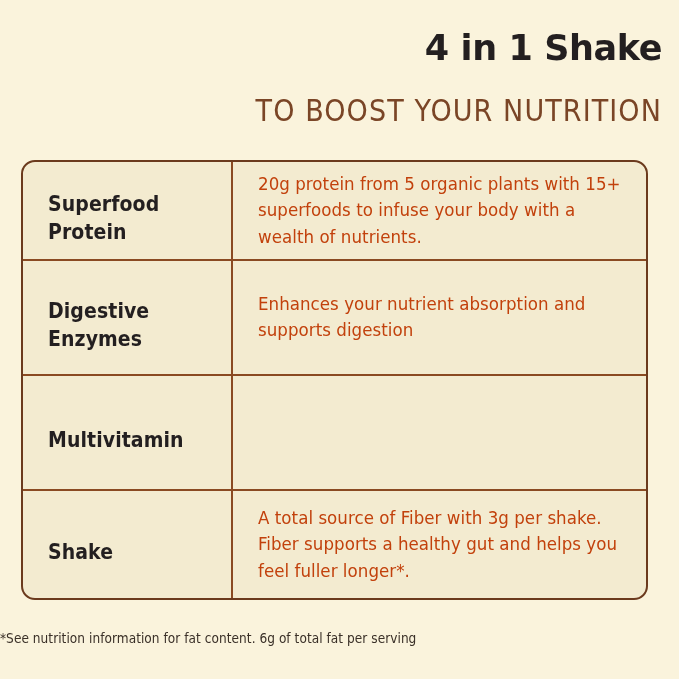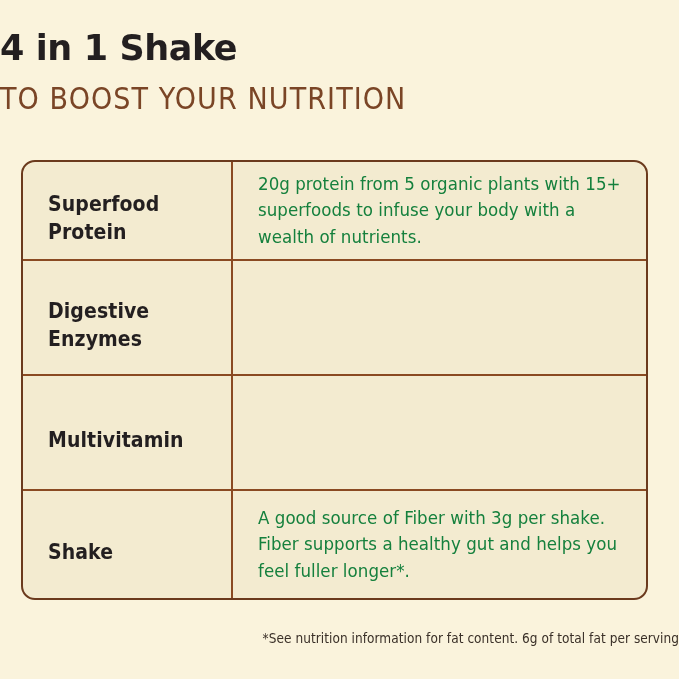--- a/index.html
+++ b/index.html
@@ -21,40 +21,40 @@
     background: #faf3dc;
     box-sizing: border-box;
   }
 
   
   .header {
     position: absolute;
     top: 28px;
     left: 0;
     width: 662px;
-    text-align: left;
+    text-align: right;
   }
   .title {
     font-family: "DejaVu Sans", sans-serif;
     font-size: 35px;
     font-weight: 700;
     letter-spacing: -0.4px;
     color: #231f20;
     line-height: 1.18;
     margin: 0;
     white-space: nowrap;
   }
   .subtitle {
     font-family: "DejaVu Sans Condensed", "Liberation Sans Narrow", "Liberation Sans", sans-serif;
     font-size: 30px;
     font-weight: 400;
     letter-spacing: 1.1px;
     color: #7a4526;
     line-height: 1.2;
-    margin: 12px 0 0 0;
+    margin: 24px 0 0 0;
     text-transform: uppercase;
     white-space: nowrap;
   }
 
   
   .table {
     position: absolute;
     left: 21px;
     top: 160px;
     width: 627px;
@@ -104,32 +104,32 @@
     flex: 1 1 auto;
     box-sizing: border-box;
     display: flex;
     align-items: center;
     padding: 0 20px 0 25px;
   }
   .desc-text {
     font-family: "DejaVu Sans Condensed", "Liberation Sans Narrow", "Liberation Sans", sans-serif;
     font-size: 18.5px;
     font-weight: 400;
-    color: #15803d;
+    color: #c2410c;
     line-height: 1.42;
     letter-spacing: 0.05px;
   }
 
   
   .footnote {
     position: absolute;
     top: 628px;
     left: 0;
     width: 679px;
-    text-align: right;
+    text-align: left;
   }
   .footnote-text {
     font-family: "DejaVu Sans Condensed", "Liberation Sans Narrow", "Liberation Sans", sans-serif;
     font-size: 13.5px;
     font-weight: 400;
     color: #3a3028;
     letter-spacing: 0.05px;
     line-height: 1.3;
     white-space: nowrap;
   }
@@ -152,34 +152,37 @@
       </div>
       <div class="cell-desc">
         <span class="desc-text">20g protein from 5 organic plants with 15+ superfoods to infuse your body with a wealth of nutrients.</span>
       </div>
     </div>
 
     <div class="row row-2">
       <div class="cell-label">
         <span class="label-text">Digestive<br>Enzymes</span>
       </div>
+      <div class="cell-desc">
+        <span class="desc-text">Enhances your nutrient absorption and supports digestion</span>
+      </div>
     </div>
 
     <div class="row row-3">
       <div class="cell-label">
         <span class="label-text">Multivitamin</span>
       </div>
     </div>
 
     <div class="row row-4">
       <div class="cell-label">
         <span class="label-text">Shake</span>
       </div>
       <div class="cell-desc">
-        <span class="desc-text">A good source of Fiber with 3g per shake. Fiber supports a healthy gut and helps you feel fuller longer*.</span>
+        <span class="desc-text">A total source of Fiber with 3g per shake. Fiber supports a healthy gut and helps you feel fuller longer*.</span>
       </div>
     </div>
 
   </div>
 
   <div class="footnote">
     <span class="footnote-text">*See nutrition information for fat content. 6g of total fat per serving</span>
   </div>
 
 </div>

